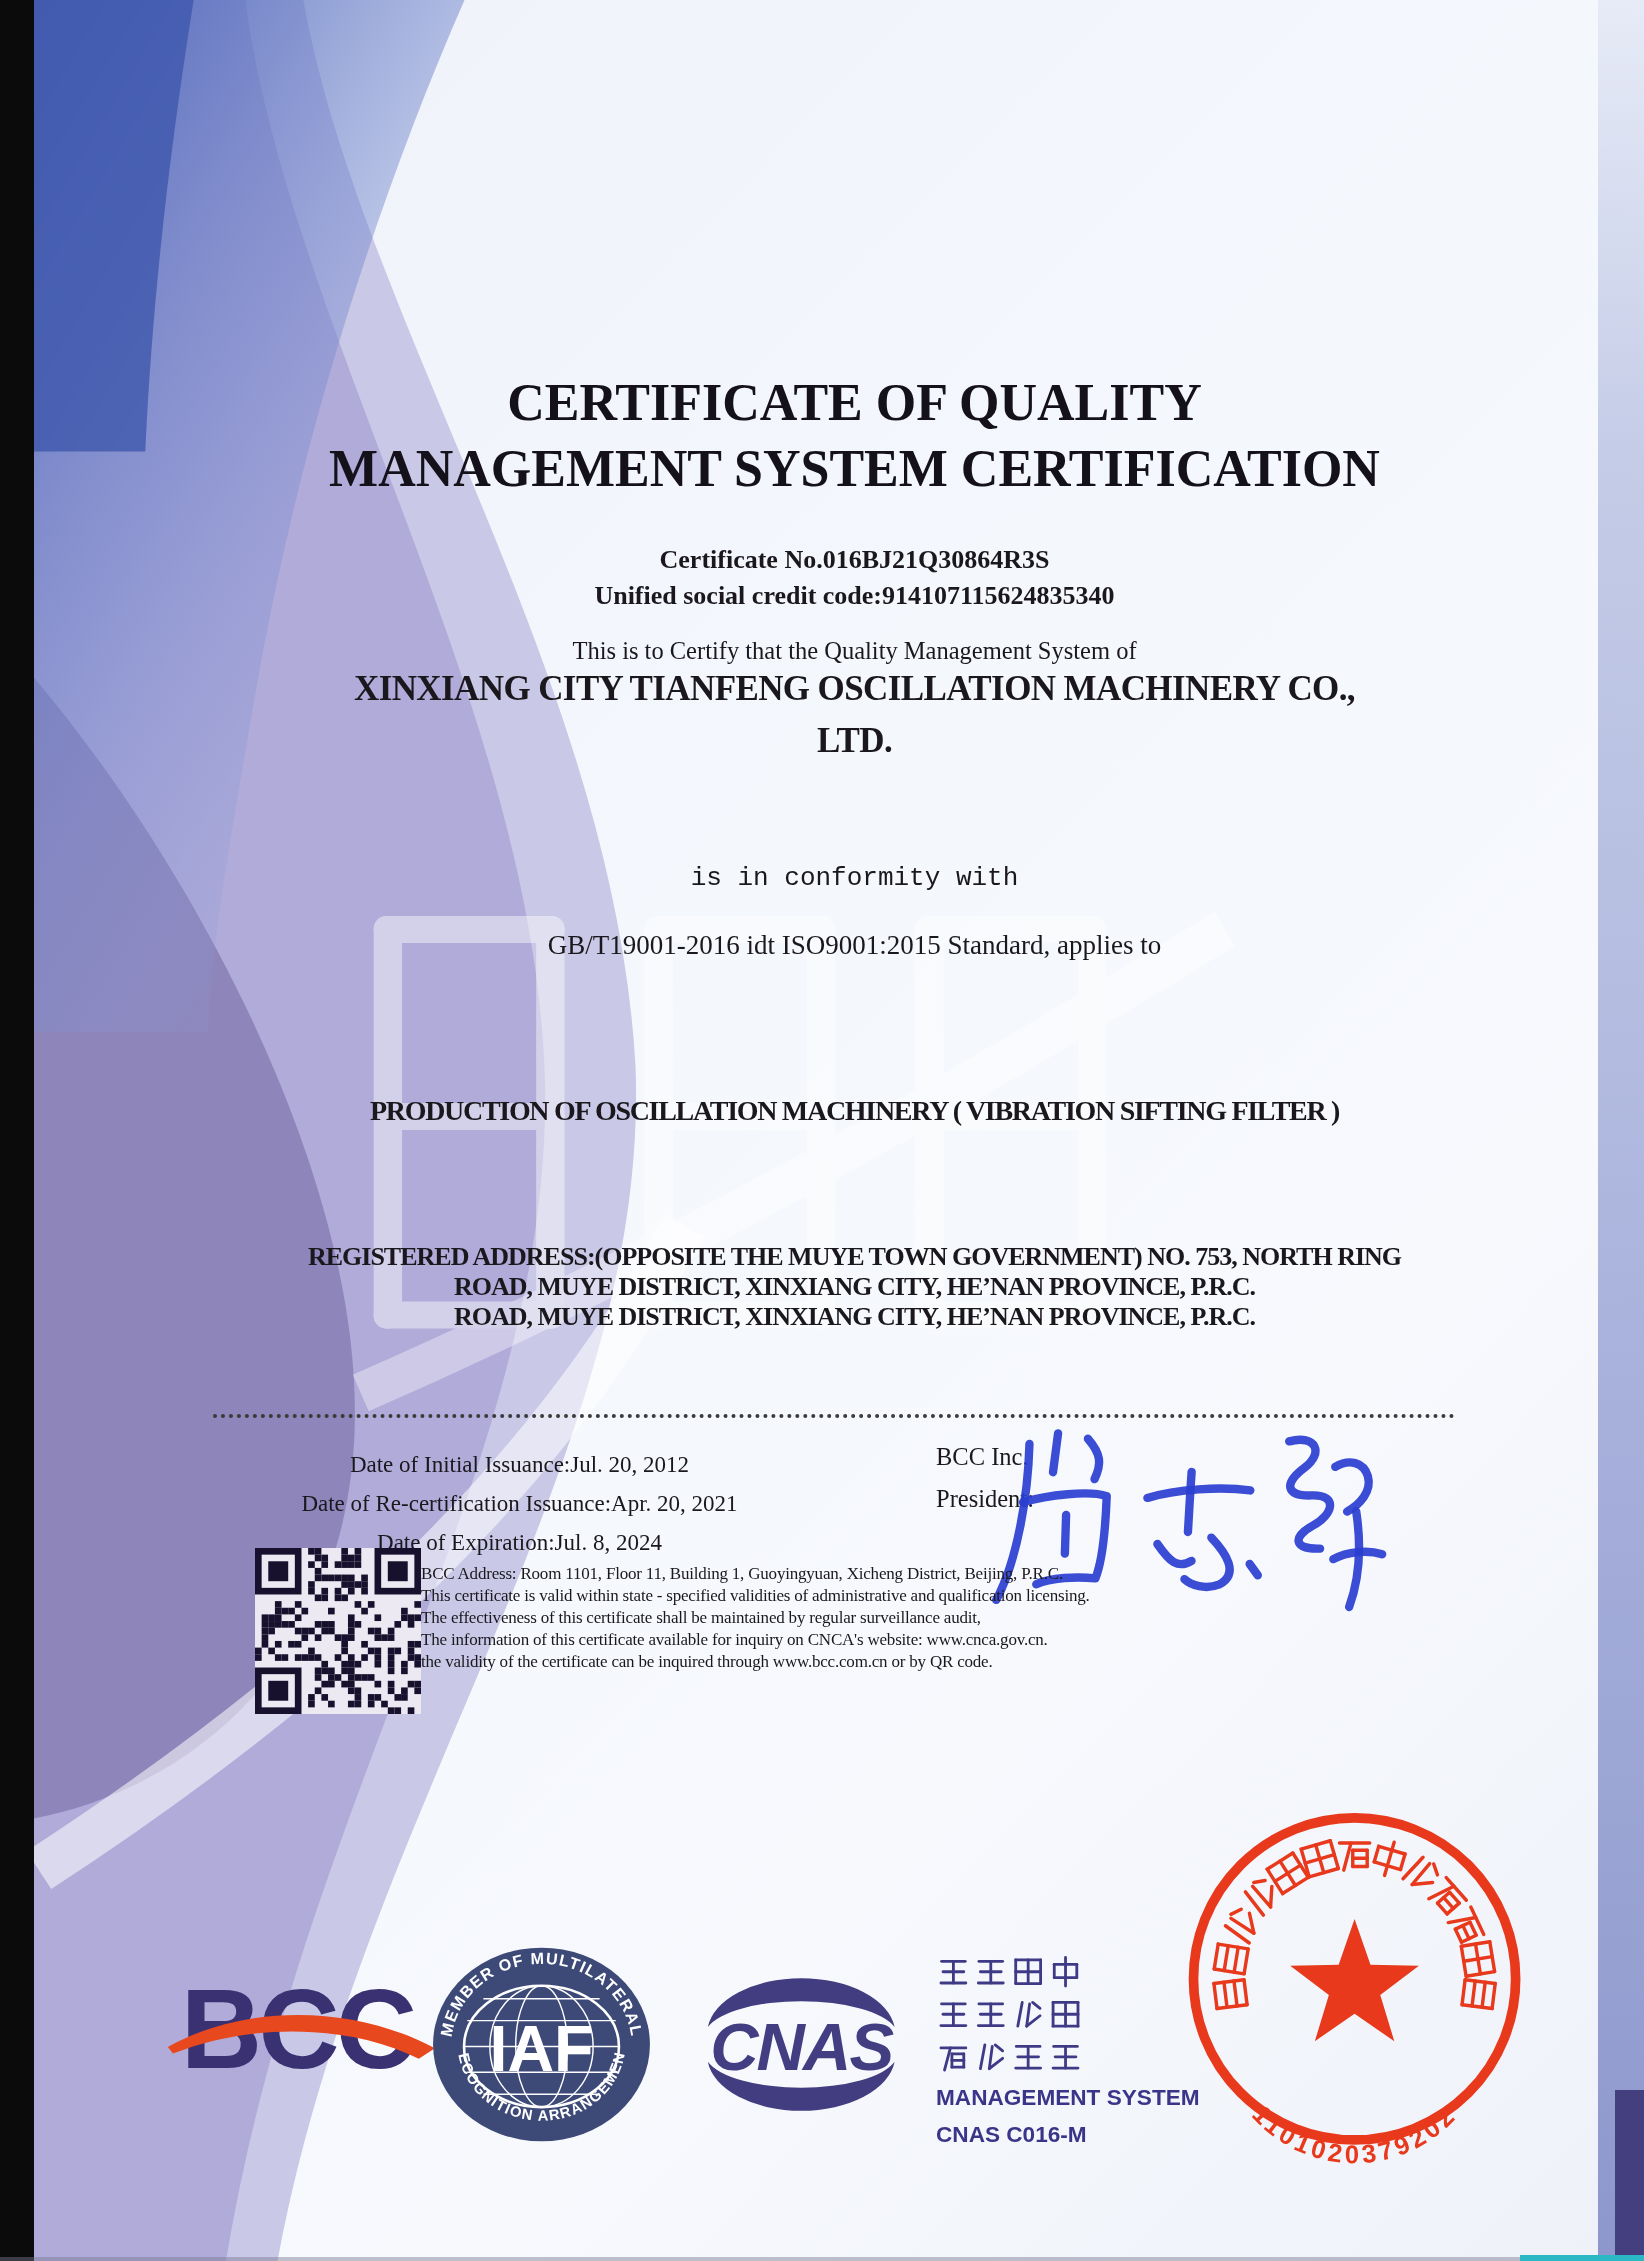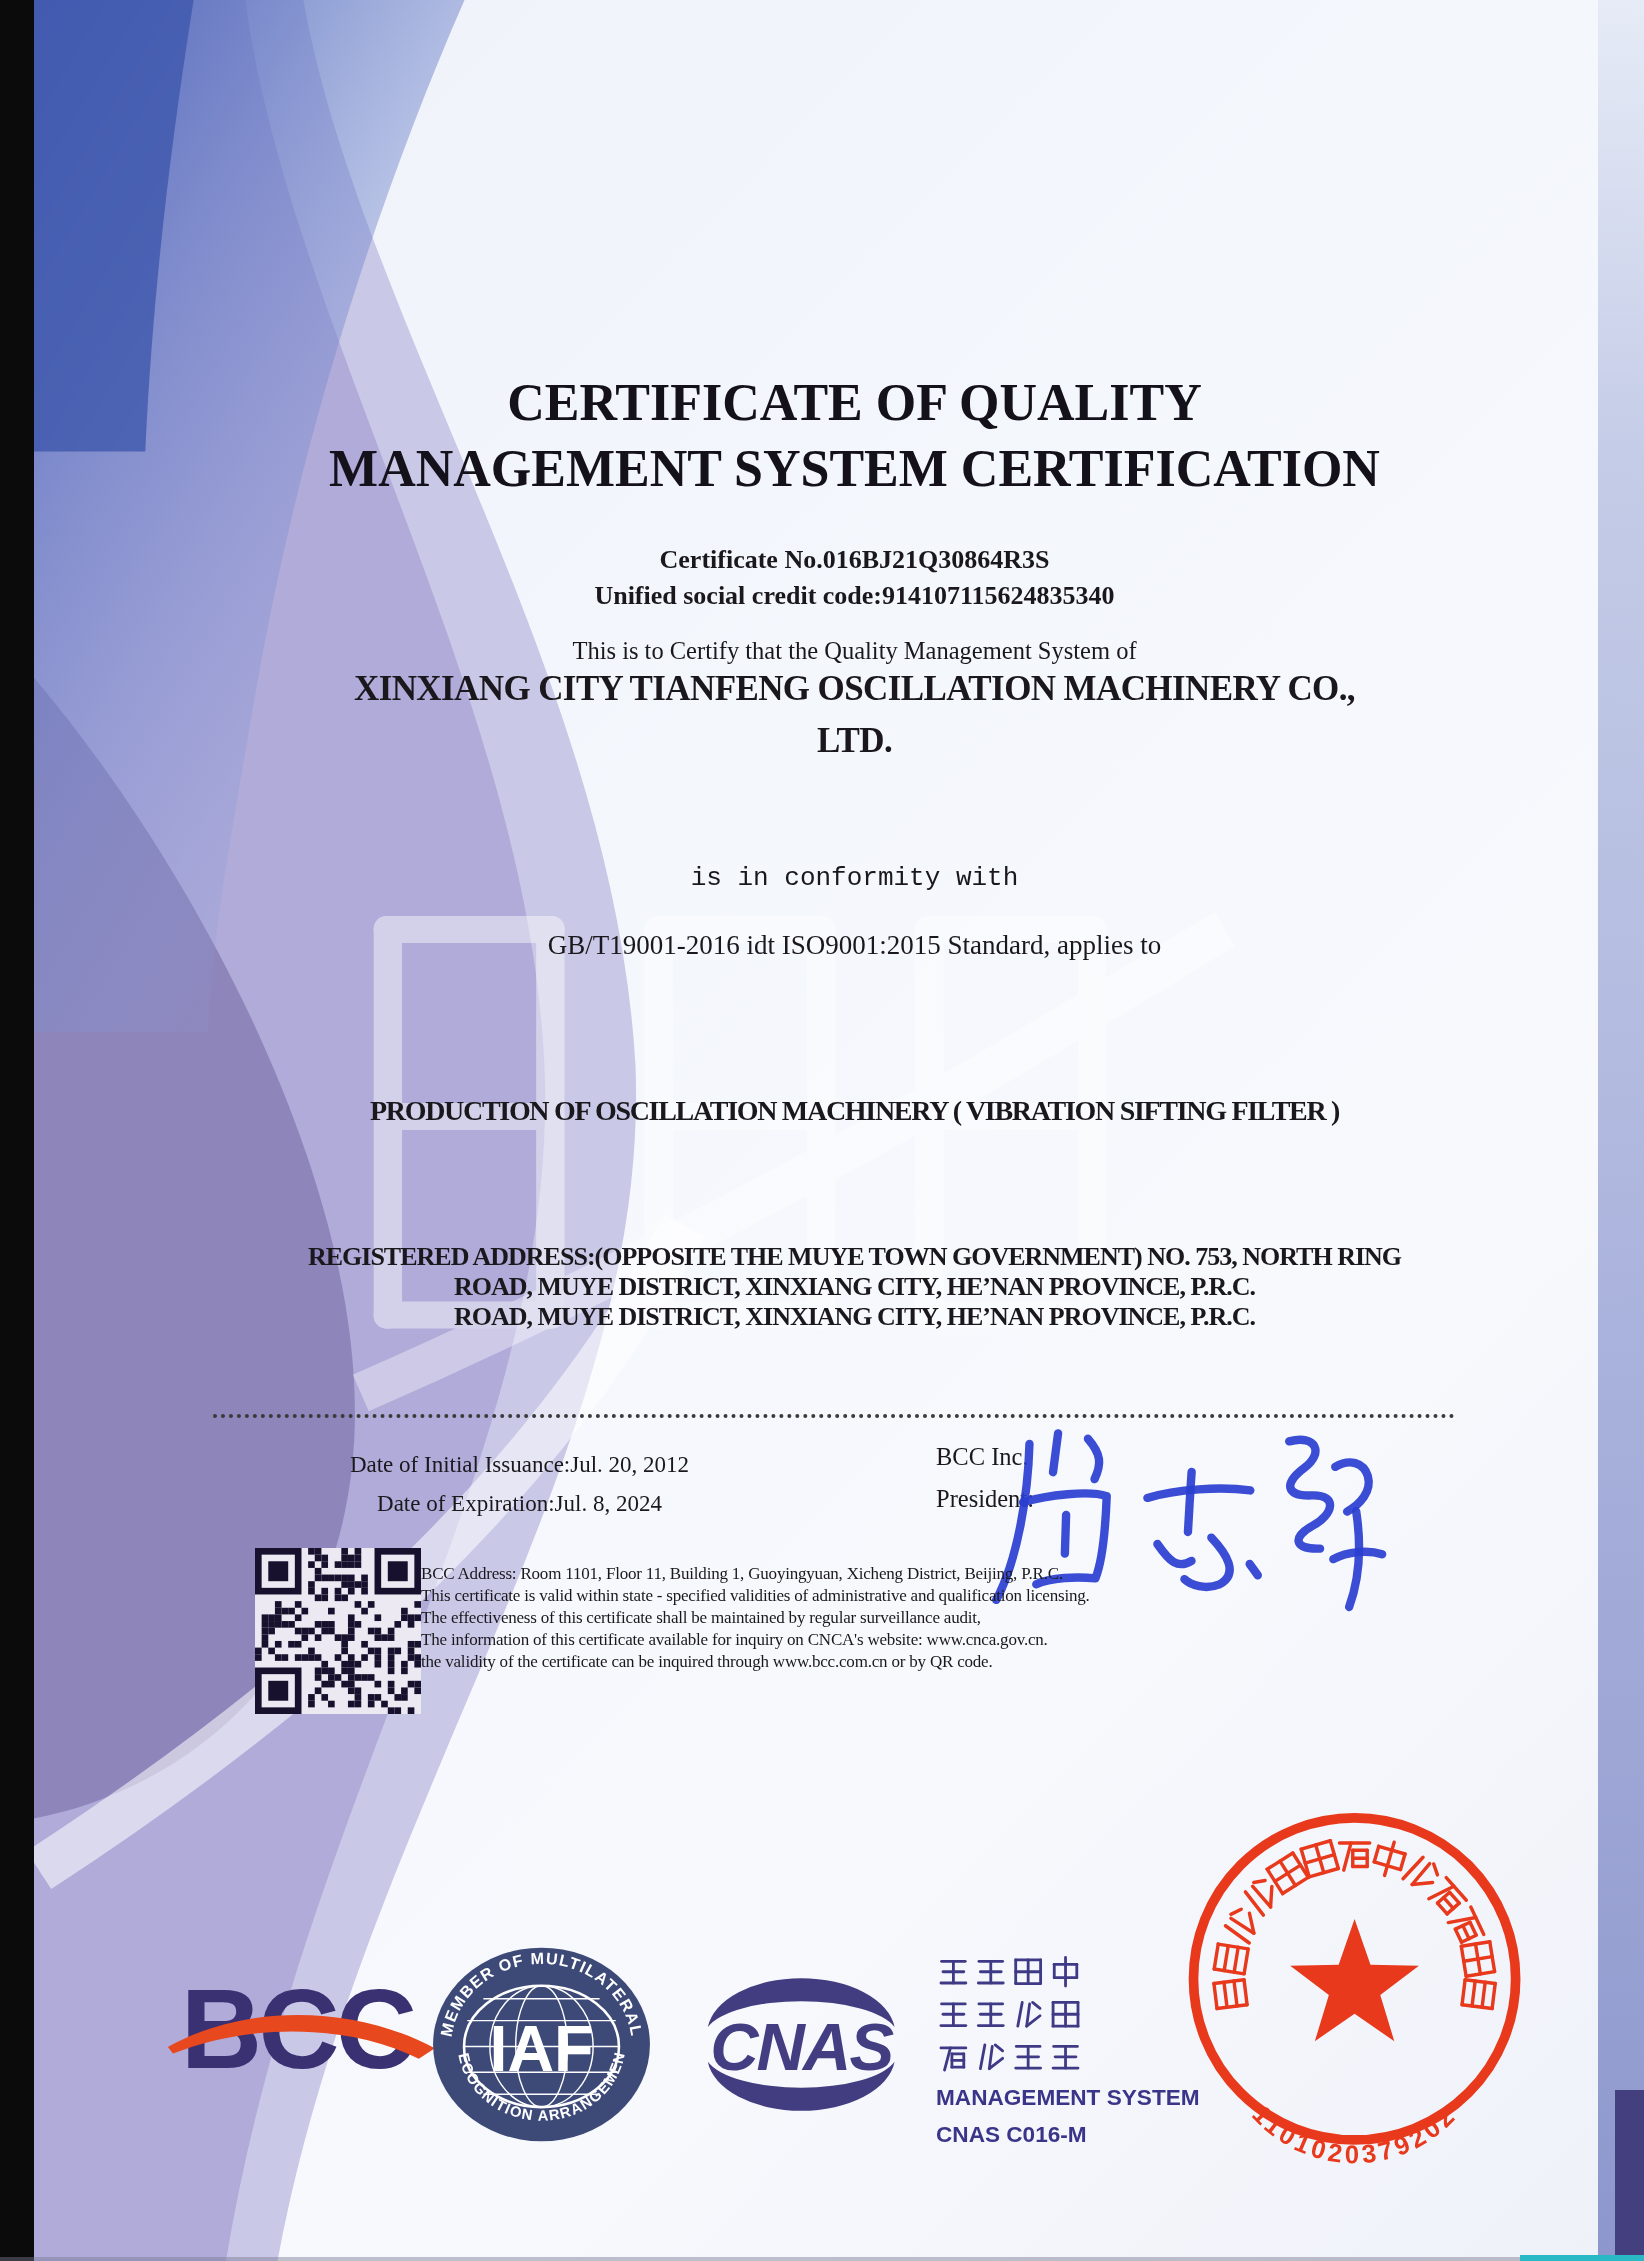--- a/index.html
+++ b/index.html
@@ -98,20 +98,21 @@
   <div class="abs ctr addr" style="top:1242px;">
     <div>REGISTERED ADDRESS:(OPPOSITE THE MUYE TOWN GOVERNMENT) NO. 753, NORTH RING</div>
     <div>ROAD, MUYE DISTRICT, XINXIANG CITY, HE’NAN PROVINCE, P.R.C.</div>
     <div>ROAD, MUYE DISTRICT, XINXIANG CITY, HE’NAN PROVINCE, P.R.C.</div>
   </div>
 
   <div class="abs sep" style="left:213px;top:1414px;width:1242px;"></div>
 
   <div class="abs dates" style="left:252px;top:1445px;width:535px;text-align:center;">
     <div>Date of Initial Issuance:Jul. 20, 2012</div>
+    <div>Date of Re-certification Issuance:Apr. 20, 2021</div>
     <div>Date of Expiration:Jul. 8, 2024</div>
   </div>
 
   <div class="abs issuer" style="left:936px;top:1443px;">BCC Inc.</div>
   <div class="abs issuer" style="left:936px;top:1485px;">President:</div>
 
   <svg id="signature" class="abs" style="left:964px;top:1400px;transform:rotate(-2deg);" width="439" height="232" viewBox="0 0 680 360" aria-label="尚志强">
       <path d="M105,60 C100,140 80,240 45,300" stroke="#2a3ed0" stroke-width="13" fill="none" stroke-linecap="round" stroke-linejoin="round" opacity="0.92"></path>
       <path d="M150,45 L140,105" stroke="#2a3ed0" stroke-width="13" fill="none" stroke-linecap="round" stroke-linejoin="round" opacity="0.92"></path>
       <path d="M196,55 C216,80 216,95 204,118" stroke="#2a3ed0" stroke-width="13" fill="none" stroke-linecap="round" stroke-linejoin="round" opacity="0.92"></path>

